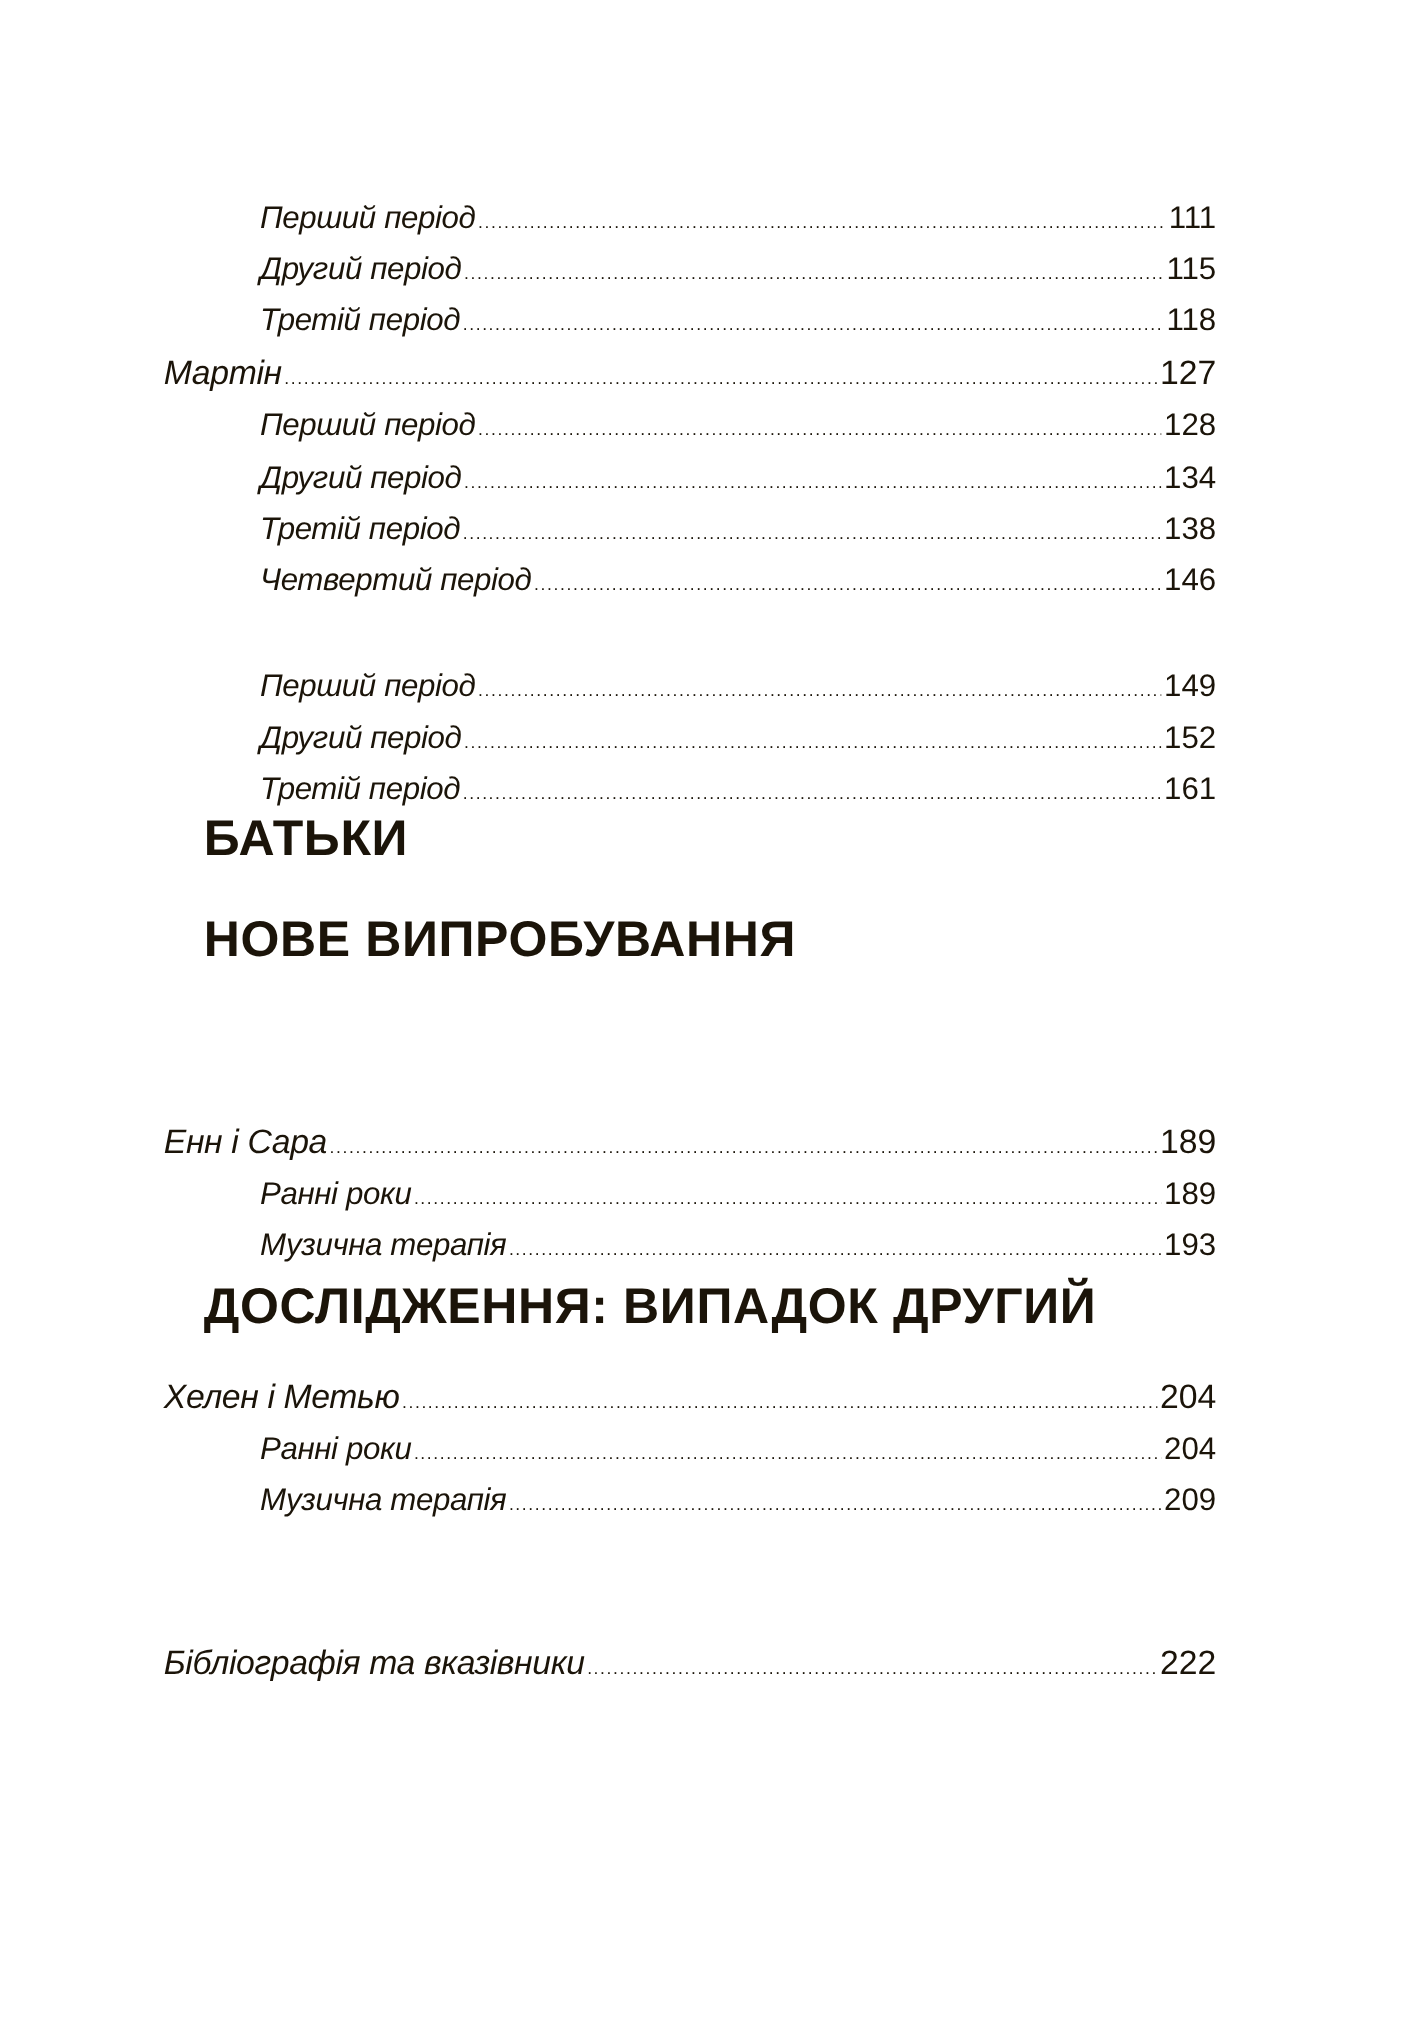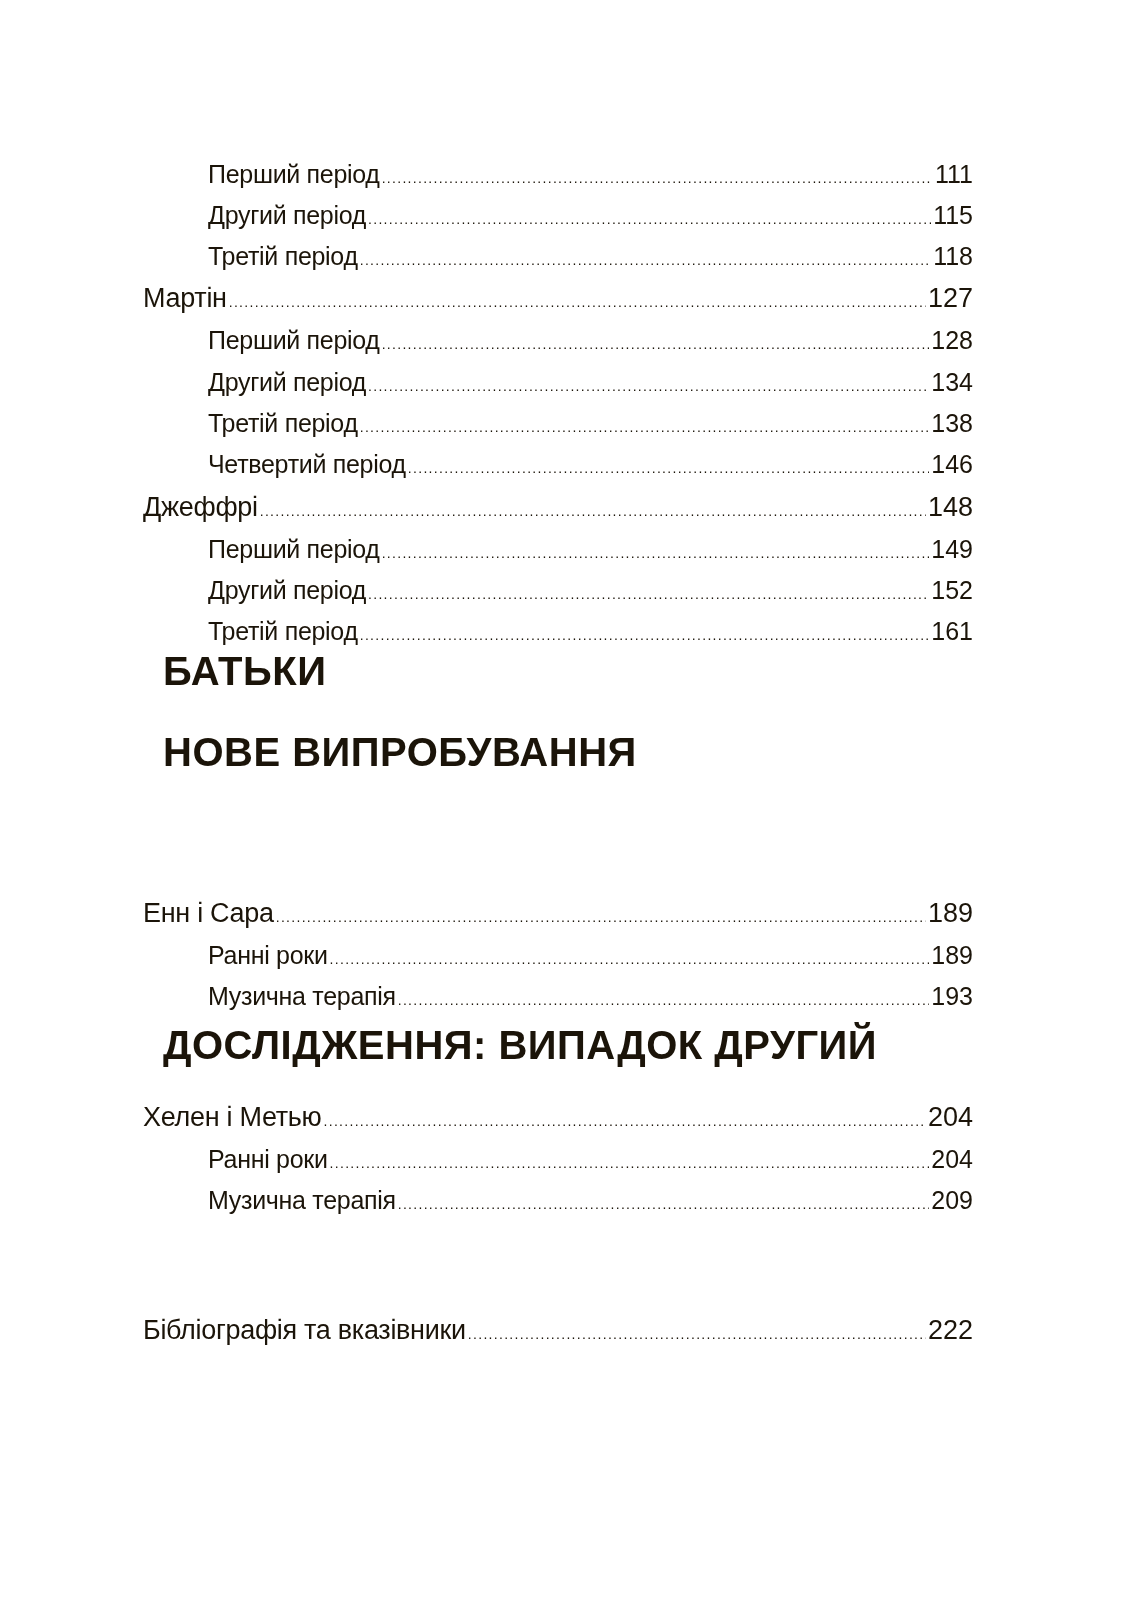--- a/index.html
+++ b/index.html
@@ -1,23 +1,23 @@
 <!DOCTYPE html>
 <html><head>
 <meta charset="utf-8">
 <style>
   html, body { margin: 0; padding: 0; background: #ffffff; }
   body { width: 1142px; height: 1615px; position: relative; overflow: hidden;
          font-family: "Liberation Sans", "DejaVu Sans", sans-serif; color: #1b1409; }
   .page { position: absolute; left: 0; top: 0; width: 1142px; height: 1615px; }
   .row { position: absolute; display: flex; align-items: baseline; right: 169px;
          font-size: 25px; line-height: 30px; white-space: nowrap; }
-  .row.top { left: 143px; font-size: 27px; }
+  .row.top { left: 131px; font-size: 27px; }
   .row.sub { left: 208px; }
-  .row .label { flex: 0 0 auto; letter-spacing: -0.3px; }
+  .row .label { flex: 0 0 auto; letter-spacing: -0.3px; font-style: italic; }
   .row .dots { flex: 1 1 auto; overflow: hidden; margin: 0 2px; font-size: 14px;
                letter-spacing: 1.3px; color: #1b1409; }
   .row .dots::before { content: "......................................................................................................................................................................................................................................................"; }
   .row .page-num { flex: 0 0 auto; text-align: right; margin-top: 16px; }
   .section { position: absolute; left: 131px; font-size: 40px; font-weight: bold;
              letter-spacing: 0.5px; line-height: 36px; white-space: nowrap; margin-left: 32px; }
 </style>
 </head>
 <body>
 
@@ -55,25 +55,20 @@
   </div>
   <div class="row sub" style="top:392px">
     <span class="label">Третій період</span>
     <span class="dots"></span>
     <span class="page-num">138</span>
   </div>
   <div class="row sub" style="top:433px">
     <span class="label">Четвертий період</span>
     <span class="dots"></span>
     <span class="page-num">146</span>
-  </div>
-  <div class="row top" style="top:476px">
-    <span class="label">Джеффрі</span>
-    <span class="dots"></span>
-    <span class="page-num">148</span>
   </div>
   <div class="row sub" style="top:518px">
     <span class="label">Перший період</span>
     <span class="dots"></span>
     <span class="page-num">149</span>
   </div>
   <div class="row sub" style="top:559px">
     <span class="label">Другий період</span>
     <span class="dots"></span>
     <span class="page-num">152</span>

